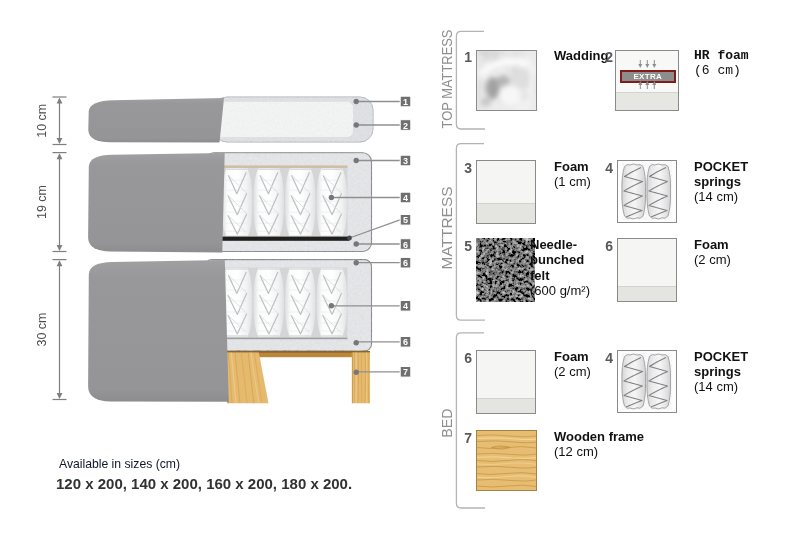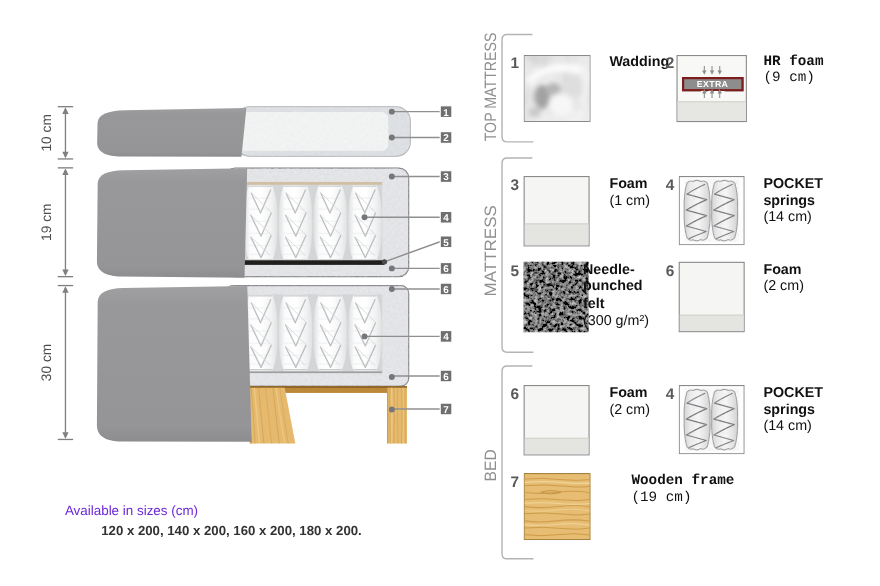--- a/index.html
+++ b/index.html
@@ -292,23 +292,23 @@
       <line x1="358" y1="371.8" x2="400" y2="371.8" stroke="#8f8f90" stroke-width="1.3"></line>
       <circle cx="356.2" cy="372.3" r="2.7" fill="#77777a"></circle>
     </g>
 
 <g>
       <rect x="400.2" y="366.5" width="10.6" height="10.6" fill="#6f6f71" stroke="#fff" stroke-width="1"></rect>
       <text x="405.5" y="375.3" font-size="9" font-weight="bold" fill="#fff" text-anchor="middle" font-family="Liberation Sans">7</text>
     </g>
 </svg>
 
-<div class="abs" style="left:59px;top:457px;font-size:12.2px;color:#6d28d9;">Available in sizes (cm)</div>
-
-<div class="abs" style="left:56px;top:474.5px;font-size:12px;color:#323234;font-weight:bold;margin-left:36px;">120 x 200, 140 x 200, 160 x 200, 180 x 200.</div>
+<div class="abs" style="left:59px;top:457px;font-size:12.2px;color:#0f172a;">Available in sizes (cm)</div>
+
+<div class="abs" style="left:56px;top:474.5px;font-size:15px;color:#323234;font-weight:bold;">120 x 200, 140 x 200, 160 x 200, 180 x 200.</div>
 
 <div class="abs seclab" style="left:446px;top:79.3px;font-size:15px;transform:translate(-50%,-50%) rotate(-90deg) scaleX(0.86);">TOP MATTRESS</div>
 
 <svg class="abs" style="left:450px;top:25px" width="40" height="110" viewBox="0 0 40 110">
   <path d="M 34,6.3 L 11,6.3 Q 6.4,6.3 6.4,11 L 6.4,99.3 Q 6.4,104 11,104 L 35,104" fill="none" stroke="#b4b4b6" stroke-width="1.3"></path>
 </svg>
 
 <div class="abs seclab" style="left:446px;top:227.7px;font-size:15px;transform:translate(-50%,-50%) rotate(-90deg) scaleX(1.03);">MATTRESS</div>
 
 <svg class="abs" style="left:450px;top:138px" width="40" height="190" viewBox="0 0 40 190">
@@ -359,21 +359,21 @@
   <div class="abs" style="left:4px;top:18.5px;right:2px;height:9px;background:#8d8d8d;border:2px solid #7f1d1d;color:#fff;font-size:8px;font-weight:bold;text-align:center;line-height:9px;letter-spacing:0.3px;">EXTRA SOFT</div>
   <svg class="abs" style="left:21px;top:29.5px" width="21" height="8" viewBox="0 0 21 8">
       <g fill="#8e8e91">
         <path d="M 3.3,0 L 5.3,4 L 3.8,4 L 3.8,8 L 2.8,8 L 2.8,4 L 1.3,4 Z"></path>
         <path d="M 10.3,0 L 12.3,4 L 10.8,4 L 10.8,8 L 9.8,8 L 9.8,4 L 8.3,4 Z"></path>
         <path d="M 17.3,0 L 19.3,4 L 17.8,4 L 17.8,8 L 16.8,8 L 16.8,4 L 15.3,4 Z"></path>
       </g>
     </svg>
 </div>
 
-<div class="abs ttl" style="left:682px;top:48px;font-family:Liberation Mono, monospace;">HR foam<br><span class="sub">(9 cm)</span></div>
+<div class="abs ttl" style="left:682px;top:48px;font-family:Liberation Mono, monospace;">HR foam<br><span class="sub">(6 cm)</span></div>
 
 <div class="abs num" style="left:458px;top:160px;width:14px;text-align:right;">3</div>
 
 <div class="abs" style="left:476px;top:160px;width:58px;height:62px;border:1px solid #8a8a8c;background:#f5f5f3;">
   <div class="abs" style="left:0;right:0;bottom:0;height:19px;background:#e4e4e0;border-top:1px solid #d2d2cd;"></div>
 </div>
 
 <div class="abs ttl" style="left:542px;top:159px;">Foam<br><span class="sub">(1 cm)</span></div>
 
 <div class="abs num" style="left:599px;top:160px;width:14px;text-align:right;">4</div>
@@ -404,21 +404,21 @@
 
 <div class="abs ttl" style="left:682px;top:159px;">POCKET<br>springs<br><span class="sub">(14 cm)</span></div>
 
 <div class="abs num" style="left:458px;top:238px;width:14px;text-align:right;">5</div>
 
 <svg class="abs" style="left:476px;top:238px" width="59" height="64" viewBox="0 0 59 64">
   <rect x="0" y="0" width="59" height="64" fill="#585858"></rect>
   <rect x="0" y="0" width="59" height="64" filter="url(#felt2)"></rect>
 </svg>
 
-<div class="abs ttl" style="left:518px;top:236.5px;line-height:15.6px;">Needle-<br>punched<br>felt<br><span class="sub">(300 g/m²)</span></div>
+<div class="abs ttl" style="left:518px;top:236.5px;line-height:15.6px;">Needle-<br>punched<br>felt<br><span class="sub">(600 g/m²)</span></div>
 
 <div class="abs num" style="left:599px;top:238px;width:14px;text-align:right;">6</div>
 
 <div class="abs" style="left:617px;top:238px;width:58px;height:62px;border:1px solid #8a8a8c;background:#f5f5f3;">
   <div class="abs" style="left:0;right:0;bottom:0;height:14px;background:#e4e4e0;border-top:1px solid #d2d2cd;"></div>
 </div>
 
 <div class="abs ttl" style="left:682px;top:237px;">Foam<br><span class="sub">(2 cm)</span></div>
 
 <div class="abs num" style="left:458px;top:350px;width:14px;text-align:right;">6</div>
@@ -459,21 +459,21 @@
     <path d="M 0,50 Q 18,48.5 36,50.5 Q 50,52 61,50" stroke="#c5933f" stroke-width="0.8"></path>
     <path d="M 0,56 Q 16,58 32,56 Q 47,54 61,56.5" stroke="#c9953f" stroke-width="0.9"></path>
     <path d="M 16,17.5 Q 25,14.5 34,17.5 Q 25,20.5 16,17.5" stroke="#b98735" stroke-width="0.8"></path>
     <path d="M 0,8.5 Q 20,7 40,9 Q 52,10 61,9" stroke="#f2d9a0" stroke-width="1.2"></path>
     <path d="M 0,27.5 Q 18,26 36,28 Q 50,29 61,27.5" stroke="#f1d69b" stroke-width="1.2"></path>
     <path d="M 0,47 Q 16,48.5 32,46.5 Q 47,45 61,47.5" stroke="#f0d397" stroke-width="1.2"></path>
     <path d="M 0,34 Q 16,35.5 32,33.5 Q 48,32 61,34.5" stroke="#eed092" stroke-width="1"></path>
   </g>
 </svg>
 
-<div class="abs ttl" style="left:562px;top:429px;font-family:Liberation Mono, monospace;">Wooden frame<br><span class="sub">(19 cm)</span></div>
+<div class="abs ttl" style="left:542px;top:429px;">Wooden frame<br><span class="sub">(12 cm)</span></div>
 
 <svg width="0" height="0" style="position:absolute">
 <defs>
   <filter id="blur3" x="-40%" y="-40%" width="180%" height="180%">
         <feGaussianBlur stdDeviation="2.4"></feGaussianBlur>
       </filter>
   <filter id="wad" x="0%" y="0%" width="100%" height="100%">
         <feTurbulence type="fractalNoise" baseFrequency="0.030" numOctaves="4" seed="23"></feTurbulence>
         <feColorMatrix type="saturate" values="0"></feColorMatrix>
         <feComponentTransfer>

